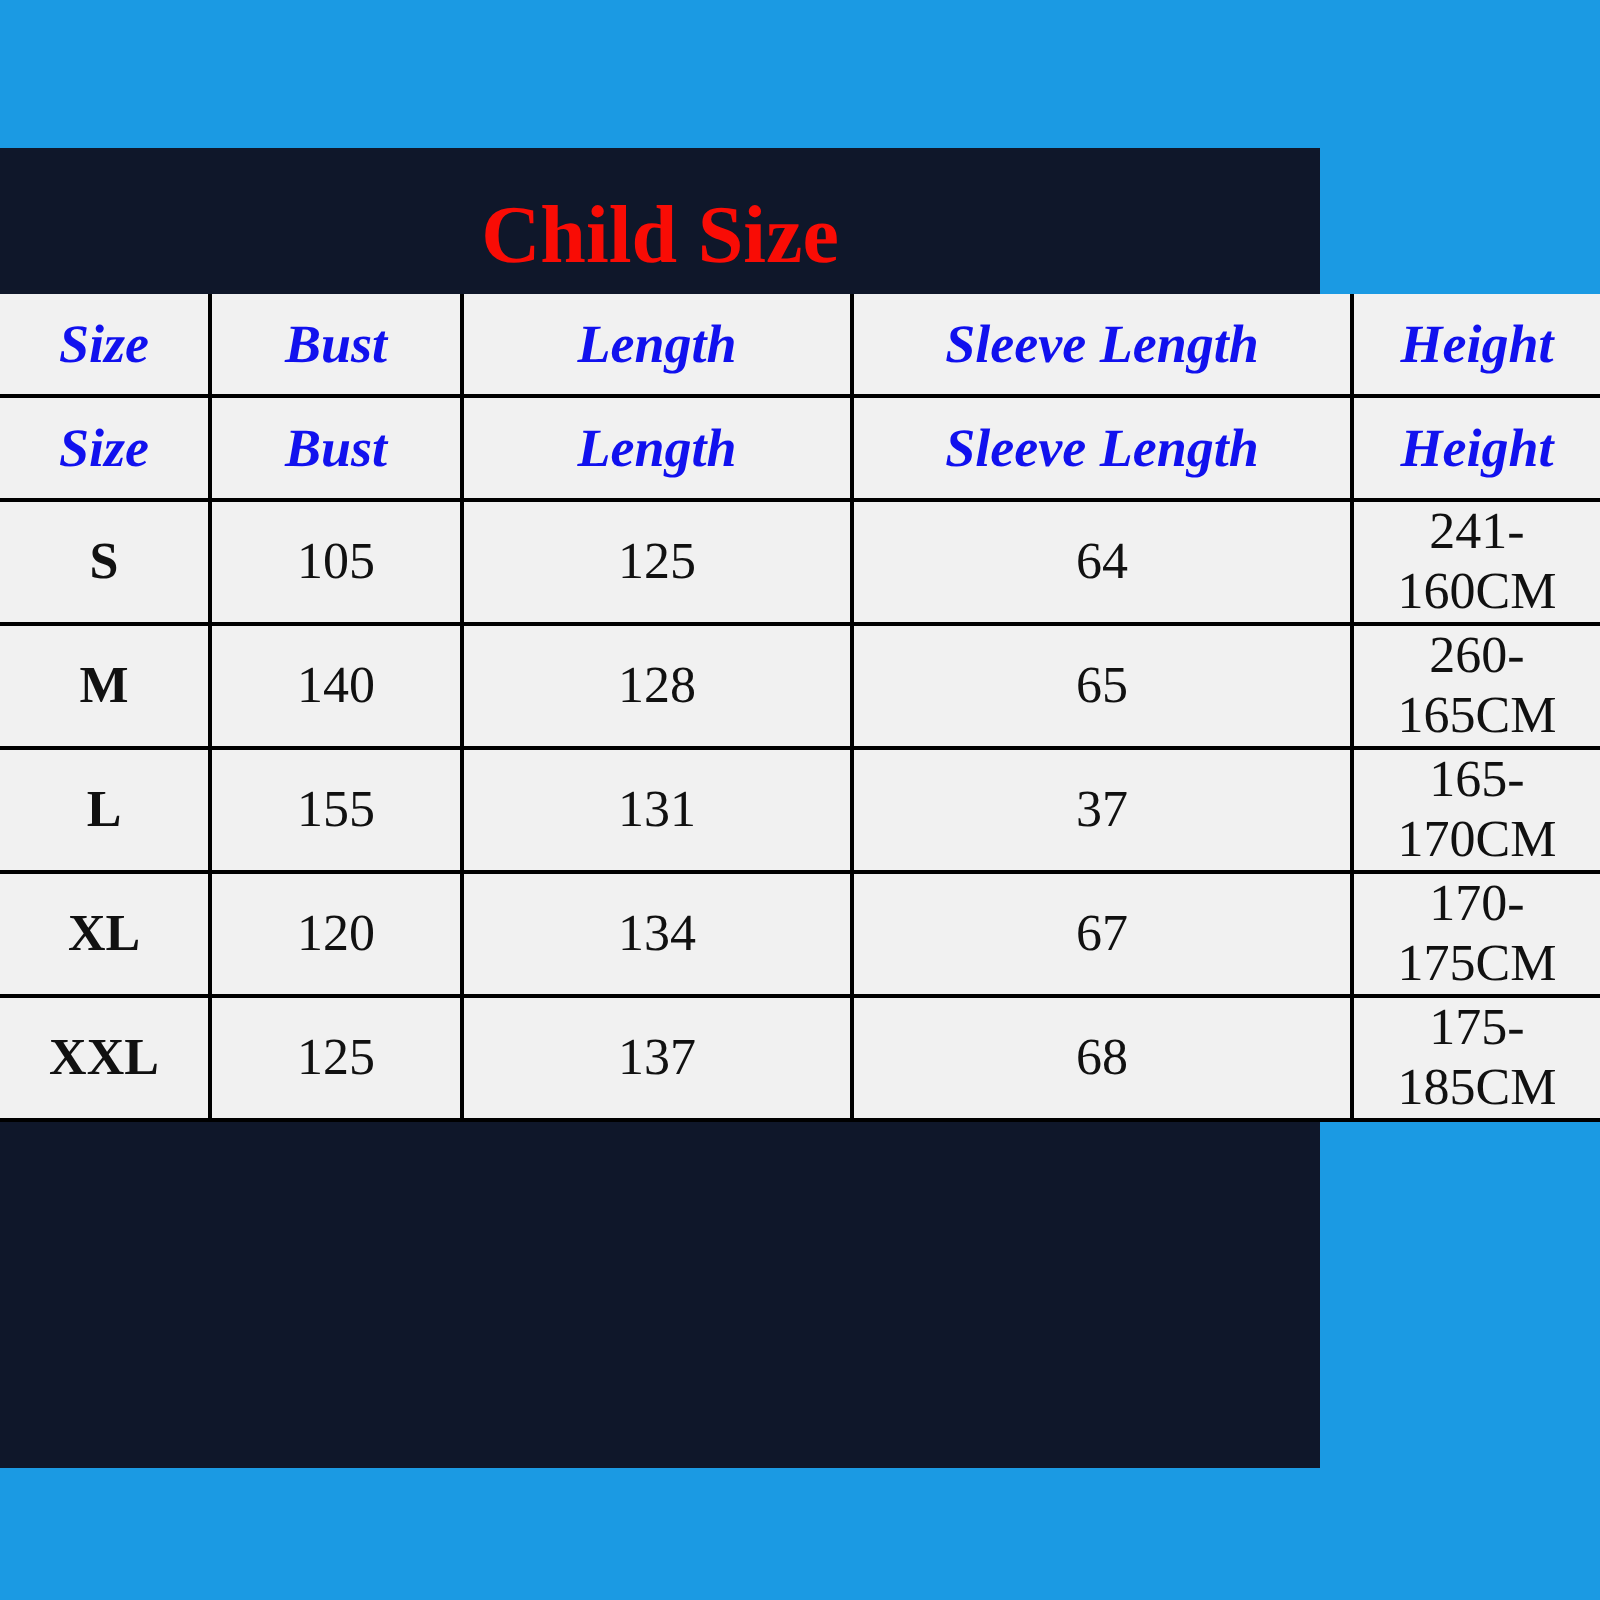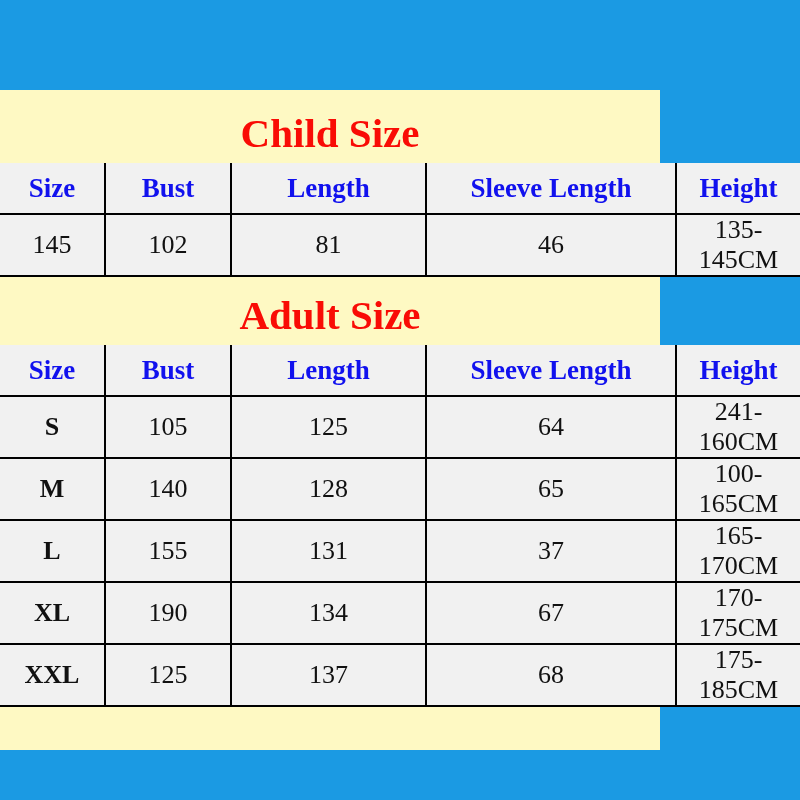--- a/index.html
+++ b/index.html
@@ -16,24 +16,24 @@
   .page {
     position: relative;
     width: 800px;
     height: 800px;
     background: #1b9ae3;
     box-sizing: border-box;
   }
   .content-band {
     position: absolute;
     left: 0;
-    top: 90px;
+    top: 74px;
     width: 660px;
     height: 660px;
-    background: #fef9c3;
+    background: #0f172a;
     box-sizing: border-box;
   }
   .section-title {
     text-align: center;
     color: #f90c05;
     font-weight: bold;
     font-family: "Liberation Serif", serif;
     letter-spacing: 0px;
   }
   #child-title {
@@ -73,20 +73,21 @@
   }
   table.size-table tr td:first-child {
     border-left: none;
   }
   table.size-table tr td:last-child {
     border-right: none;
     margin-left: 10px;
   }
   table.size-table tr.header-row td {
     border-top: none;
+    font-style: italic;
   }
   .col-size { width: 105px; }
   .col-bust { width: 126px; }
   .col-length { width: 195px; }
   .col-sleeve { width: 250px; }
   .col-height { width: 124px; }
   .adult-size-cell { font-weight: bold; }
 </style>
 </head>
 <body>
@@ -105,31 +106,23 @@
           <col class="col-height">
       </colgroup>
       <tbody>
         <tr class="header-row">
           <td>Size</td>
           <td>Bust</td>
           <td>Length</td>
           <td>Sleeve Length</td>
           <td>Height</td>
         </tr>
-        <tr>
-          <td>145</td>
-          <td>102</td>
-          <td>81</td>
-          <td>46</td>
-          <td>135-145CM</td>
-        </tr>
       </tbody>
     </table>
 
-    <div class="section-title" id="adult-title">Adult Size</div>
 
     <table class="size-table">
       <colgroup>
         <col class="col-size">
           <col class="col-bust">
           <col class="col-length">
           <col class="col-sleeve">
           <col class="col-height">
       </colgroup>
       <tbody>
@@ -145,32 +138,32 @@
           <td>105</td>
           <td>125</td>
           <td>64</td>
           <td>241-160CM</td>
         </tr>
         <tr>
           <td class="adult-size-cell">M</td>
           <td>140</td>
           <td>128</td>
           <td>65</td>
-          <td>100-165CM</td>
+          <td>260-165CM</td>
         </tr>
         <tr>
           <td class="adult-size-cell">L</td>
           <td>155</td>
           <td>131</td>
           <td>37</td>
           <td>165-170CM</td>
         </tr>
         <tr>
           <td class="adult-size-cell">XL</td>
-          <td>190</td>
+          <td>120</td>
           <td>134</td>
           <td>67</td>
           <td>170-175CM</td>
         </tr>
         <tr>
           <td class="adult-size-cell">XXL</td>
           <td>125</td>
           <td>137</td>
           <td>68</td>
           <td>175-185CM</td>

